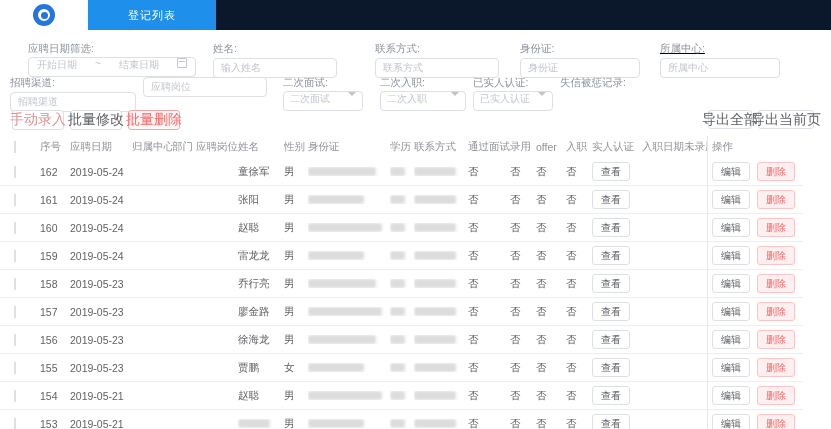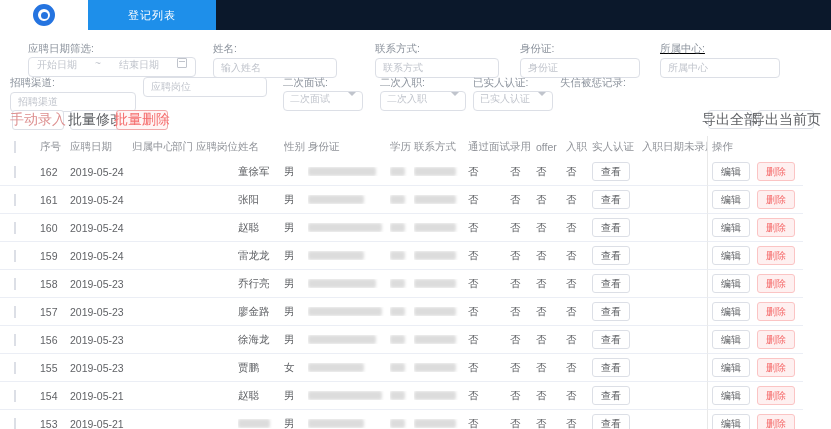--- a/index.html
+++ b/index.html
@@ -26,21 +26,21 @@
   .sel { justify-content:space-between; }
   .arrow-down { width:0; height:0; border-left:4px solid transparent; border-right:4px solid transparent; border-top:4px solid #c0c4cc; }
   .cal-icon { width:10px; height:10px; border:1px solid #c0c4cc; border-radius:1px; position:relative; }
   .cal-icon:before { content:""; position:absolute; left:1px; right:1px; top:2px; height:1px; background:#c0c4cc; }
 
   
   .btn { display:inline-flex; align-items:center; justify-content:center; border:1px solid #dcdfe6; border-radius:3px; background:#fff; font-size:14px; color:#606266; cursor:pointer; white-space:nowrap; font-family:inherit; }
   .actions { position:absolute; left:0; top:108px; width:831px; height:26px; }
   .btn-manual { position:absolute; left:12px; top:2px; width:52px; height:20px; color:#dd8f8f; }
   .btn-batch-edit { position:absolute; left:70px; top:2px; width:52px; height:20px; }
-  .btn-batch-del { position:absolute; left:116px; top:2px; width:52px; height:20px; color:#f56c6c; border-color:#f1a8a8; background:#fff5f5; }
+  .btn-batch-del { position:absolute; left:128px; top:2px; width:52px; height:20px; color:#f56c6c; border-color:#f1a8a8; background:#fff5f5; }
   .btn-export-all { position:absolute; left:708px; top:2px; width:44px; height:19px; }
   .btn-export-page { position:absolute; left:758px; top:2px; width:56px; height:19px; }
 
   
   .table { position:absolute; left:0; top:136px; width:831px; }
   .trow { display:flex; align-items:stretch; }
   .main-grid { display:grid; grid-template-columns:26px 30px 62px 40px 24px 42px 46px 24px 82px 24px 54px 42px 26px 30px 26px 50px 42px 23px; width:707px; padding-left:14px; align-items:center; }
   .thead .main-grid { height:22px; }
   .thead .cell { font-size:10.5px; color:#909399; }
   .body-row .main-grid { height:28px; border-bottom:1px solid #ebeef5; }

